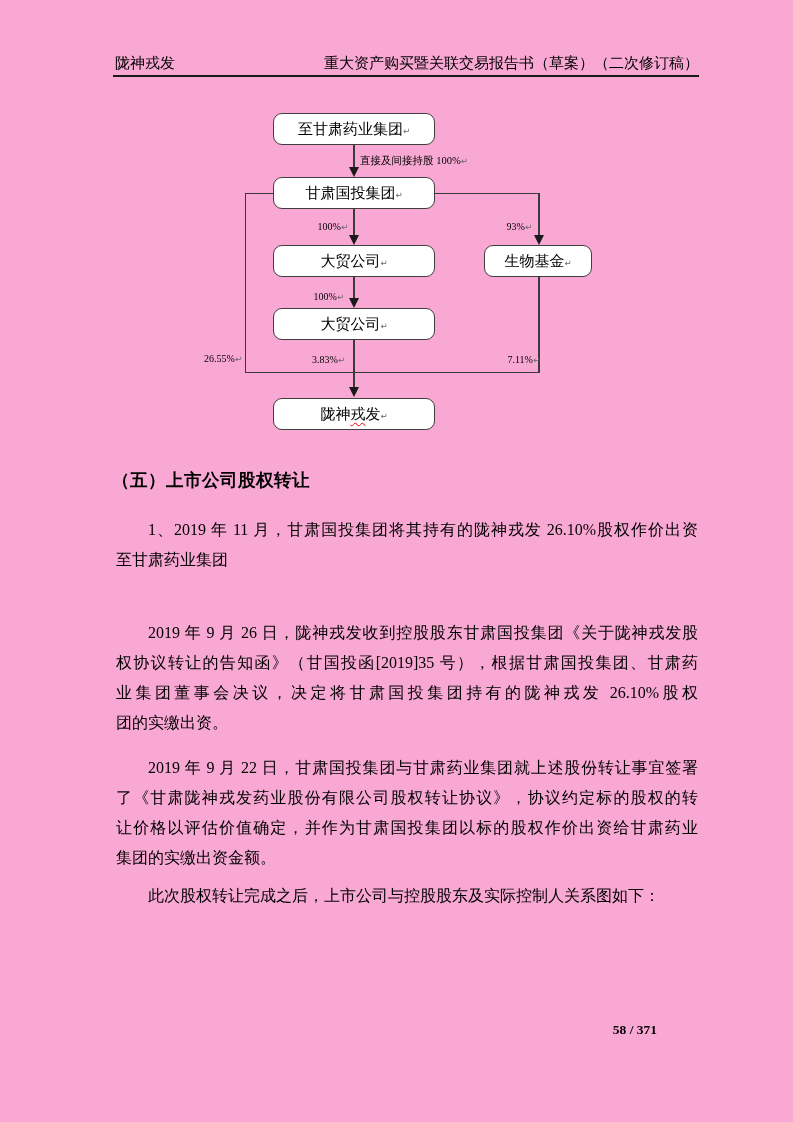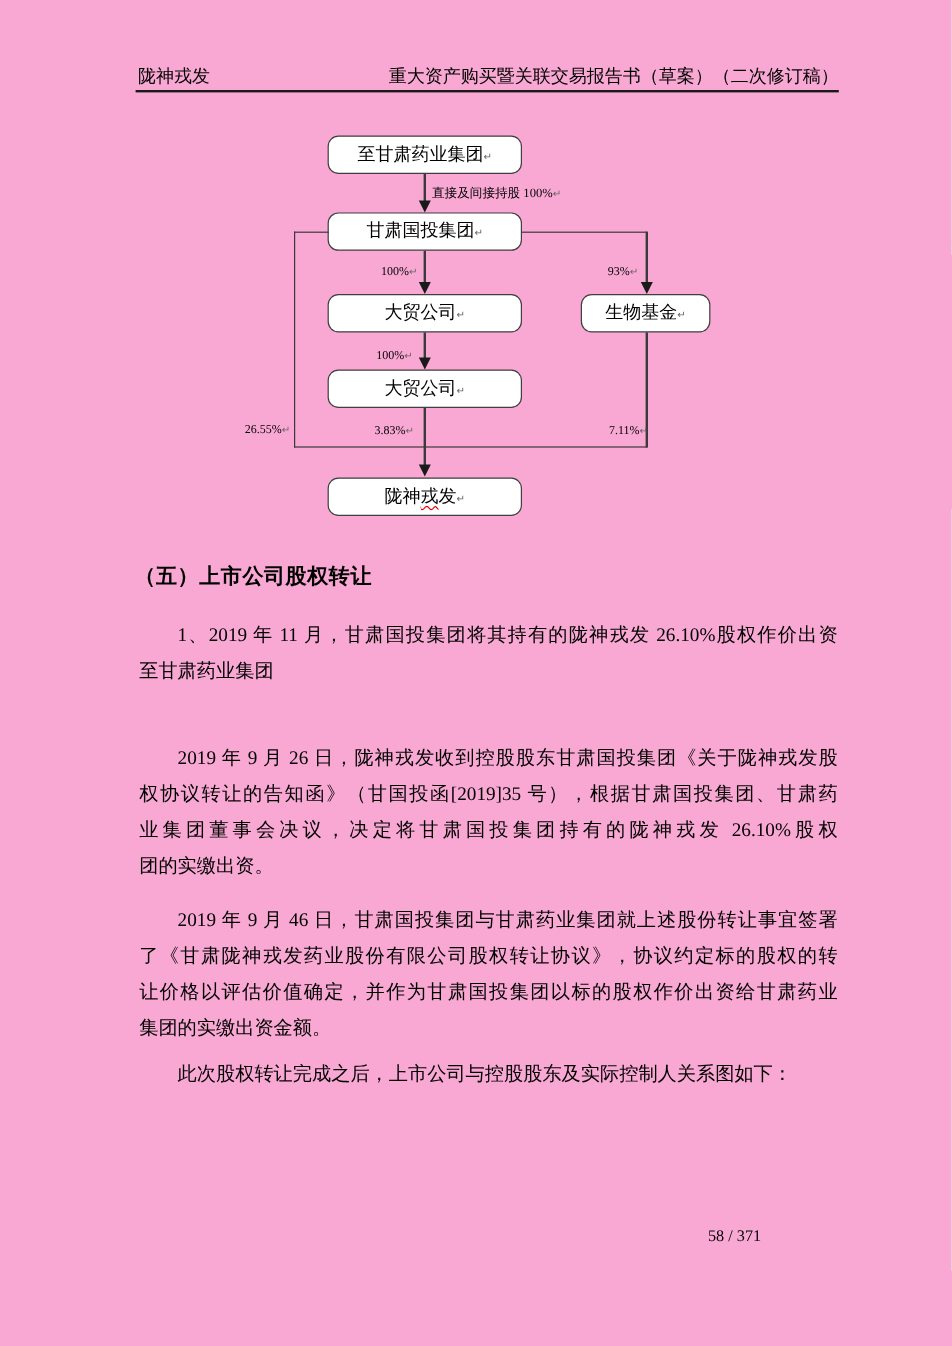--- a/index.html
+++ b/index.html
@@ -33,22 +33,22 @@
   .section-heading { position:absolute; left:112px; top:467px; width:600px;
                      font-family:"Liberation Sans", sans-serif; font-weight:bold;
                      font-size:17.5px; letter-spacing:0.5px; line-height:26px; }
   .para { position:absolute; left:116px; width:582px; font-size:16px; }
   .p1 { top:515px; } .p2 { top:585px;margin-top:33px; } .p3 { top:753px; } .p4 { top:881px; }
   .ln  { height:30px; line-height:30px; white-space:nowrap; }
   .j   { text-align:justify; text-align-last:justify; white-space:normal; height:30px; overflow:hidden;font-family:Liberation Serif, serif; }
   .ind { text-indent:32px; }
 
   
-  .pagenum { position:absolute; left:590px; top:1022px; width:90px; text-align:left;
-             font-weight:normal; font-size:13.5px; }
+  .pagenum { position:absolute; left:590px; top:1022px; width:90px; text-align:center;
+             font-weight:bold; font-size:13.5px; }
 </style>
 </head>
 <body>
 
 <div class="page">
 
   <div class="header">
     <span class="header-left">陇神戎发</span>
     <span class="header-right">重大资产购买暨关联交易报告书（草案）（二次修订稿）</span>
   </div>
@@ -101,21 +101,21 @@
   </div>
 
   <div class="para p2">
     <div class="ln j ind">2019 年 9 月 26 日，陇神戎发收到控股股东甘肃国投集团《关于陇神戎发股</div>
     <div class="ln j">权协议转让的告知函》（甘国投函[2019]35 号），根据甘肃国投集团、甘肃药</div>
     <div class="ln j">业集团董事会决议，决定将甘肃国投集团持有的陇神戎发 26.10%股权</div>
     <div class="ln">团的实缴出资。</div>
   </div>
 
   <div class="para p3">
-    <div class="ln j ind">2019 年 9 月 46 日，甘肃国投集团与甘肃药业集团就上述股份转让事宜签署</div>
+    <div class="ln j ind">2019 年 9 月 22 日，甘肃国投集团与甘肃药业集团就上述股份转让事宜签署</div>
     <div class="ln j">了《甘肃陇神戎发药业股份有限公司股权转让协议》，协议约定标的股权的转</div>
     <div class="ln j">让价格以评估价值确定，并作为甘肃国投集团以标的股权作价出资给甘肃药业</div>
     <div class="ln">集团的实缴出资金额。</div>
   </div>
 
   <div class="para p4">
     <div class="ln ind">此次股权转让完成之后，上市公司与控股股东及实际控制人关系图如下：</div>
   </div>
 
   <div class="pagenum">58 / 371</div>

